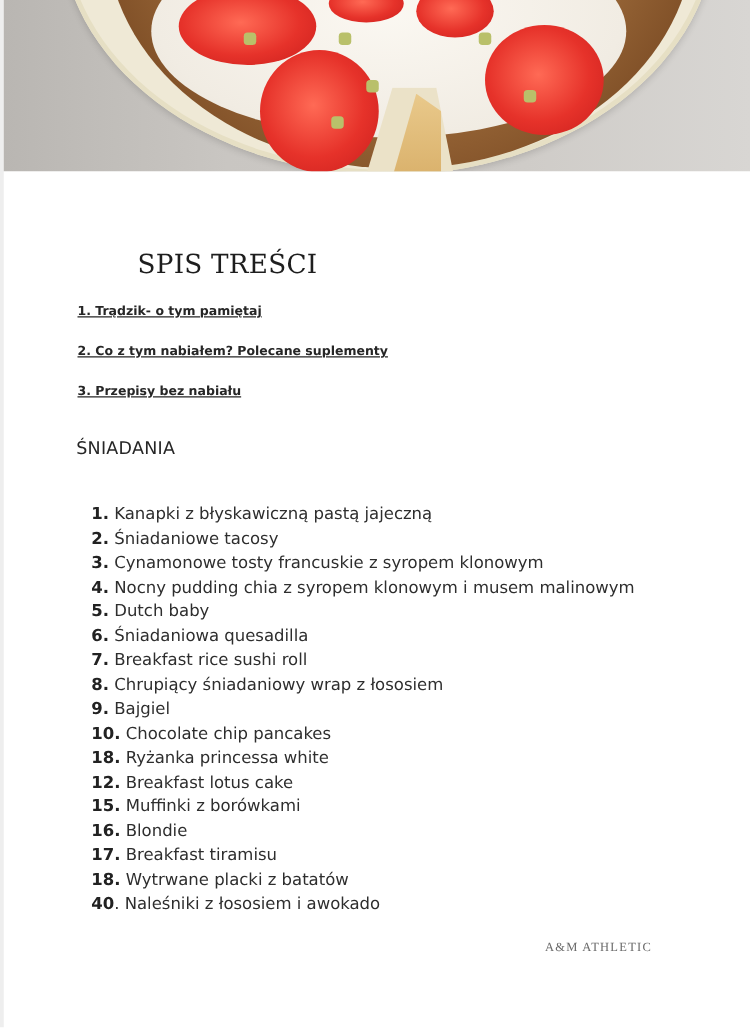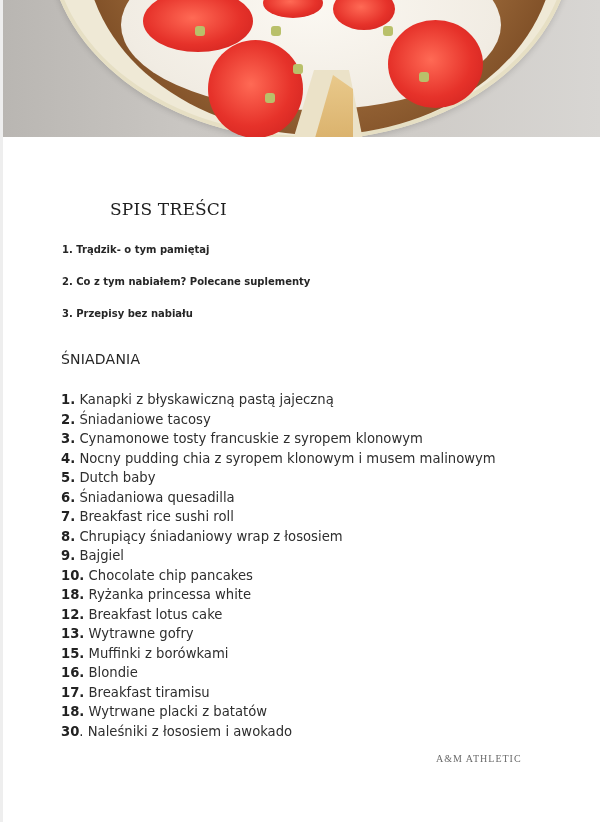--- a/index.html
+++ b/index.html
@@ -47,33 +47,33 @@
     .hero .berry {
       position: absolute; border-radius: 50%;
       background: radial-gradient(ellipse at 45% 45%, #ff6a55 0%, #e6322a 55%, #c91e1c 100%);
     }
     .hero .pist {
       position: absolute; width: 10px; height: 10px; border-radius: 3px;
       background: #b9c06a;
     }
     .toc-title {
       position: absolute; left: 110px; top: 199px;
-      font-family: "DejaVu Serif", serif; font-size: 17px; color: #1e1e1e;
+      font-family: "DejaVu Serif", serif; font-size: 21px; color: #1e1e1e;
       letter-spacing: 0.2px;
     }
     .toc-list { position: absolute; left: 62px; top: 243px; margin: 0; padding: 0; list-style: none; }
     .toc-list li {
       font-family: "DejaVu Sans", sans-serif; font-weight: bold;
-      font-size: 10px; color: #262626; height: 32px; line-height: 14px;
+      font-size: 10px; color: #262626; height: 32px; line-height: 14px; text-decoration: underline;
     }
     .section-heading {
       position: absolute; left: 61px; top: 351px;
       font-weight: normal; font-size: 14px; color: #262626; letter-spacing: 0.2px;
     }
-    .recipe-list { position: absolute; left: 61px; top: 390px; margin: 0; padding: 0; list-style: none; }
+    .recipe-list { position: absolute; left: 61px; top: 390px; margin: 12px; padding: 0; list-style: none; }
     .recipe-list li {
       font-size: 13.2px; line-height: 19.5px; height: 19.5px; color: #2e2e2e; white-space: nowrap;
     }
     .recipe-list li .num { font-weight: bold; color: #222222; }
     .brand {
       position: absolute; left: 436px; top: 753px;
       font-family: Liberation Serif, serif; font-size: 10px; color: #6a6a6a; letter-spacing: 1px;
     }
   </style>
 </head>
@@ -116,21 +116,20 @@
   <li><span class="num">3.</span><span> Cynamonowe tosty francuskie z syropem klonowym</span></li>
   <li><span class="num">4.</span><span> Nocny pudding chia z syropem klonowym i musem malinowym</span></li>
   <li><span class="num">5.</span><span> Dutch baby</span></li>
   <li><span class="num">6.</span><span> Śniadaniowa quesadilla</span></li>
   <li><span class="num">7.</span><span> Breakfast rice sushi roll</span></li>
   <li><span class="num">8.</span><span> Chrupiący śniadaniowy wrap z łososiem</span></li>
   <li><span class="num">9.</span><span> Bajgiel</span></li>
   <li><span class="num">10.</span><span> Chocolate chip pancakes</span></li>
   <li><span class="num">18.</span><span> Ryżanka princessa white</span></li>
   <li><span class="num">12.</span><span> Breakfast lotus cake</span></li>
-  <li><span class="num">13.</span><span> Wytrawne gofry</span></li>
   <li><span class="num">15.</span><span> Muffinki z borówkami</span></li>
   <li><span class="num">16.</span><span> Blondie</span></li>
   <li><span class="num">17.</span><span> Breakfast tiramisu</span></li>
   <li><span class="num">18.</span><span> Wytrwane placki z batatów</span></li>
-  <li><span class="num">30</span><span>. Naleśniki z łososiem i awokado</span></li>
+  <li><span class="num">40</span><span>. Naleśniki z łososiem i awokado</span></li>
 </ul>
 
 <div class="brand">A&amp;M ATHLETIC</div>
 
 </body></html>

